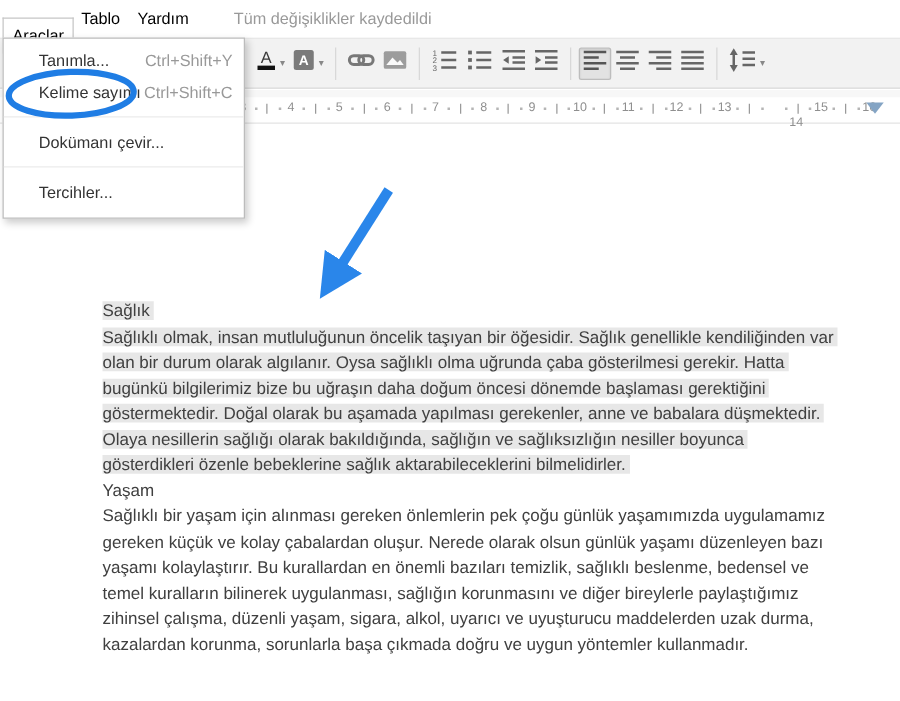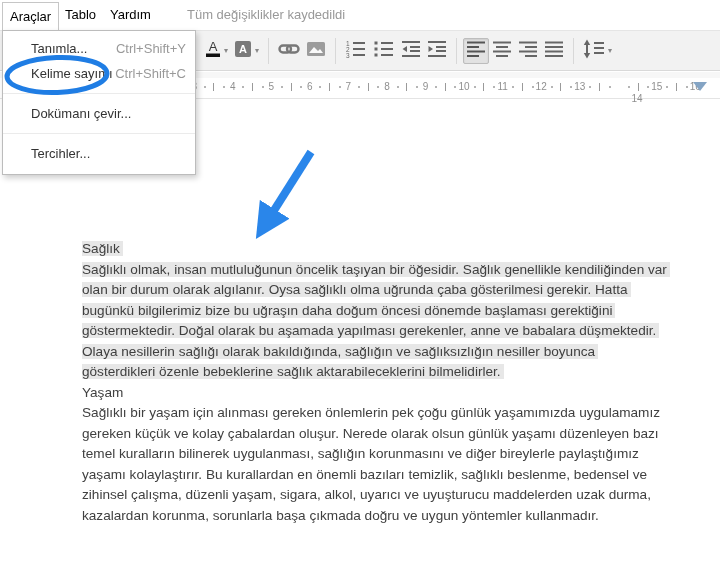--- a/index.html
+++ b/index.html
@@ -57,21 +57,21 @@
   .doc-text { position:absolute; left:82px; top:239px; z-index:2; font-size:13.6px; color:#404040; }
   .doc-line { height:20.5px; line-height:20.5px; white-space:nowrap; }
   .doc-line span.hl { background:#e7e7e7; padding-right:3px; }
   
   .annot { position:absolute; z-index:70; pointer-events:none; }
 </style>
 </head>
 <body>
 
 <div class="menubar">
-  <div class="menu-item open-tab" style="left:2px;">Araçlar</div>
+  <div class="menu-item open-tab" style="left:2px;margin-top:12px;">Araçlar</div>
   <div class="menu-item" style="left:61px;">Tablo</div>
   <div class="menu-item" style="left:106px;">Yardım</div>
   <div class="menu-status" style="left:187px;">Tüm değişiklikler kaydedildi</div>
 </div>
 
 <div class="toolbar">
   <div class="tb-btn">
     <span>
       <svg width="16" height="18" viewBox="0 0 16 18">
           <text x="8" y="11" text-anchor="middle" font-size="13" fill="#3a3a3a" font-family="Liberation Sans, sans-serif">A</text>
@@ -300,22 +300,22 @@
     <div class="doc-line"><span class="hl">Sağlık</span></div>
     <div class="doc-line"><span class="hl">Sağlıklı olmak, insan mutluluğunun öncelik taşıyan bir öğesidir. Sağlık genellikle kendiliğinden var</span></div>
     <div class="doc-line"><span class="hl">olan bir durum olarak algılanır. Oysa sağlıklı olma uğrunda çaba gösterilmesi gerekir. Hatta</span></div>
     <div class="doc-line"><span class="hl">bugünkü bilgilerimiz bize bu uğraşın daha doğum öncesi dönemde başlaması gerektiğini</span></div>
     <div class="doc-line"><span class="hl">göstermektedir. Doğal olarak bu aşamada yapılması gerekenler, anne ve babalara düşmektedir.</span></div>
     <div class="doc-line"><span class="hl">Olaya nesillerin sağlığı olarak bakıldığında, sağlığın ve sağlıksızlığın nesiller boyunca</span></div>
     <div class="doc-line"><span class="hl">gösterdikleri özenle bebeklerine sağlık aktarabileceklerini bilmelidirler.</span></div>
     <div class="doc-line"><span>Yaşam</span></div>
     <div class="doc-line"><span>Sağlıklı bir yaşam için alınması gereken önlemlerin pek çoğu günlük yaşamımızda  uygulamamız</span></div>
     <div class="doc-line"><span>gereken küçük ve kolay çabalardan oluşur. Nerede olarak olsun günlük yaşamı düzenleyen bazı</span></div>
+    <div class="doc-line"><span>yaşamı kolaylaştırır. Bu kurallardan en önemli bazıları temizlik, sağlıklı beslenme, bedensel ve</span></div>
     <div class="doc-line"><span>temel kuralların bilinerek uygulanması, sağlığın korunmasını ve diğer bireylerle paylaştığımız</span></div>
-    <div class="doc-line"><span>yaşamı kolaylaştırır. Bu kurallardan en önemli bazıları temizlik, sağlıklı beslenme, bedensel ve</span></div>
     <div class="doc-line"><span>zihinsel çalışma, düzenli yaşam, sigara, alkol, uyarıcı ve uyuşturucu maddelerden uzak durma,</span></div>
     <div class="doc-line"><span>kazalardan korunma, sorunlarla başa çıkmada doğru ve uygun yöntemler kullanmadır.</span></div>
   </div>
 
 <div class="dropdown">
   <div class="dd-item">
     <span>Tanımla...</span>
     <span class="dd-shortcut">Ctrl+Shift+Y</span>
   </div>
   <div class="dd-item">

